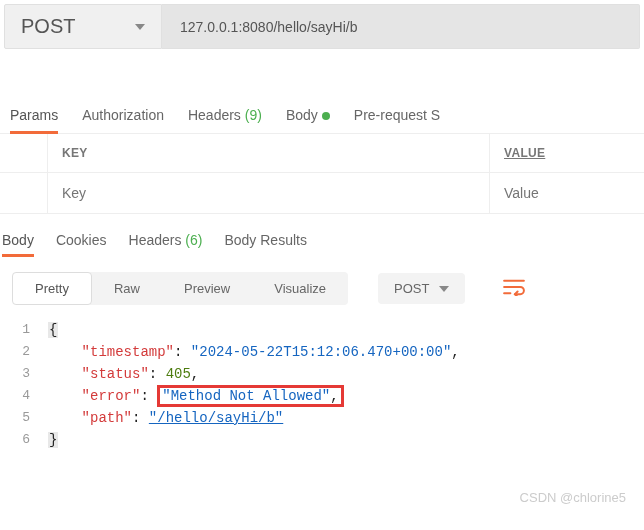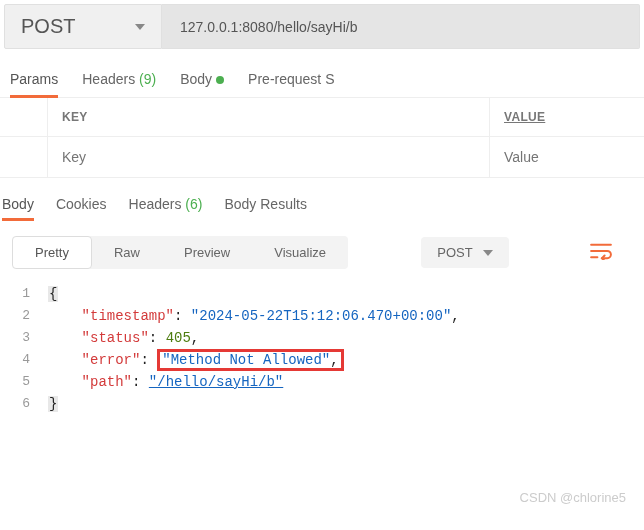--- a/index.html
+++ b/index.html
@@ -4,41 +4,41 @@
   <style>
     * { box-sizing: border-box; margin: 0; padding: 0; }
     body { font-family: -apple-system, BlinkMacSystemFont, "Segoe UI", Helvetica, Arial, sans-serif; font-size: 13px; color: #666; background: #fff; width: 644px; }
     
     .request-row { display: flex; align-items: stretch; padding: 4px 4px 0 4px; gap: 0; }
     .method-select { display: flex; align-items: center; background: #f0f0f0; border: 1px solid #e0e0e0; padding: 10px 16px; width: 158px; border-radius: 2px 0 0 2px; color: #555; font-size: 20px; cursor: pointer; justify-content: space-between; }
     .method-select .chev { width: 0; height: 0; border-left: 5px solid transparent; border-right: 5px solid transparent; border-top: 6px solid #888; }
     .url-input { flex: 1; background: #e5e5e5; border: 1px solid #e0e0e0; border-left: none; padding: 10px 18px; color: #555; font-size: 14px; outline: none; border-radius: 0 2px 2px 0; }
     
     .tabs-req { display: flex; gap: 24px; padding: 16px 10px 0 10px; border-bottom: 1px solid #eee; }
-    .tab-req { padding: 6px 0 10px 0; color: #666; cursor: pointer; font-size: 14px; position: relative; }
+    .tab-req { padding: 6px 0 10px 0; color: #666; cursor: pointer; font-size: 14px; position: relative; margin-top: 36px; }
     .tab-req.active { color: #555; }
     .tab-req.active::after { content: ""; position: absolute; left: 0; right: 0; bottom: -1px; height: 3px; background: #f26b3a; }
     .count { color: #4caf50; }
     .dot { display: inline-block; width: 8px; height: 8px; background: #4caf50; border-radius: 50%; vertical-align: middle; margin-left: 4px; }
     
     .kv-table { border-bottom: 1px solid #eee; }
     .kv-header, .kv-row { display: flex; }
     .kv-header { border-bottom: 1px solid #eee; }
     .kv-col-left { width: 48px; border-right: 1px solid #eee; }
     .kv-col-key { flex: 1; padding: 12px 14px; border-right: 1px solid #eee; color: #666; font-size: 13px; }
     .kv-col-val { width: 154px; padding: 12px 14px; color: #666; font-size: 13px; text-decoration: underline; }
     .kv-header .kv-col-key, .kv-header .kv-col-val { font-weight: 600; color: #777; letter-spacing: 0.3px; font-size: 12px; }
     .kv-input { border: none; outline: none; width: 100%; color: #888; font-size: 14px; background: transparent; }
     
     .tabs-res { display: flex; gap: 22px; padding: 14px 2px 0 2px; }
     .tab-res { padding: 4px 0 8px 0; color: #666; cursor: pointer; font-size: 14px; position: relative; }
     .tab-res.active { color: #555; }
     .tab-res.active::after { content: ""; position: absolute; left: 0; right: 0; bottom: -1px; height: 3px; background: #f26b3a; }
     
-    .view-controls { display: flex; align-items: center; gap: 0; padding: 16px 24px 8px 12px; justify-content: space-between; }
+    .view-controls { display: flex; align-items: center; gap: 16px; padding: 16px 24px 8px 12px; }
     .vc-group { display: flex; background: #f3f3f3; border-radius: 4px; overflow: hidden; }
     .vc-btn { padding: 8px 22px; color: #666; font-size: 13px; cursor: pointer; border: none; background: transparent; }
     .vc-btn.active { background: #fff; border: 1px solid #ddd; border-radius: 4px; color: #555; font-weight: 500; }
     .vc-format { display: flex; align-items: center; background: #f3f3f3; padding: 8px 16px; margin-left: 14px; border-radius: 4px; color: #666; font-size: 13px; cursor: pointer; gap: 10px; }
     .vc-format .chev { width: 0; height: 0; border-left: 5px solid transparent; border-right: 5px solid transparent; border-top: 6px solid #888; }
     .wrap-btn { margin-left: 14px; padding: 6px 8px; cursor: pointer; }
     .wrap-icon svg { stroke: #f26b3a; }
     
     .code { font-family: Consolas, Monaco, "Courier New", monospace; padding: 6px 0 10px 0; }
     .code-line { display: flex; min-height: 22px; line-height: 22px; }
@@ -59,20 +59,21 @@
 <div class="request-row">
   <div class="method-select">
     <span>POST</span>
     <span class="chev"></span>
   </div>
   <input class="url-input" value="127.0.0.1:8080/hello/sayHi/b" style="">
 </div>
 
 <div class="tabs-req">
   <div class="tab-req active">Params</div>
+  <div class="tab-req">Authorization</div>
   <div class="tab-req">
     <span>Headers</span>
     <span class="count">(9)</span>
   </div>
   <div class="tab-req">
     <span>Body</span><span class="dot"></span>
   </div>
   <div class="tab-req">Pre-request S</div>
 </div>
 

